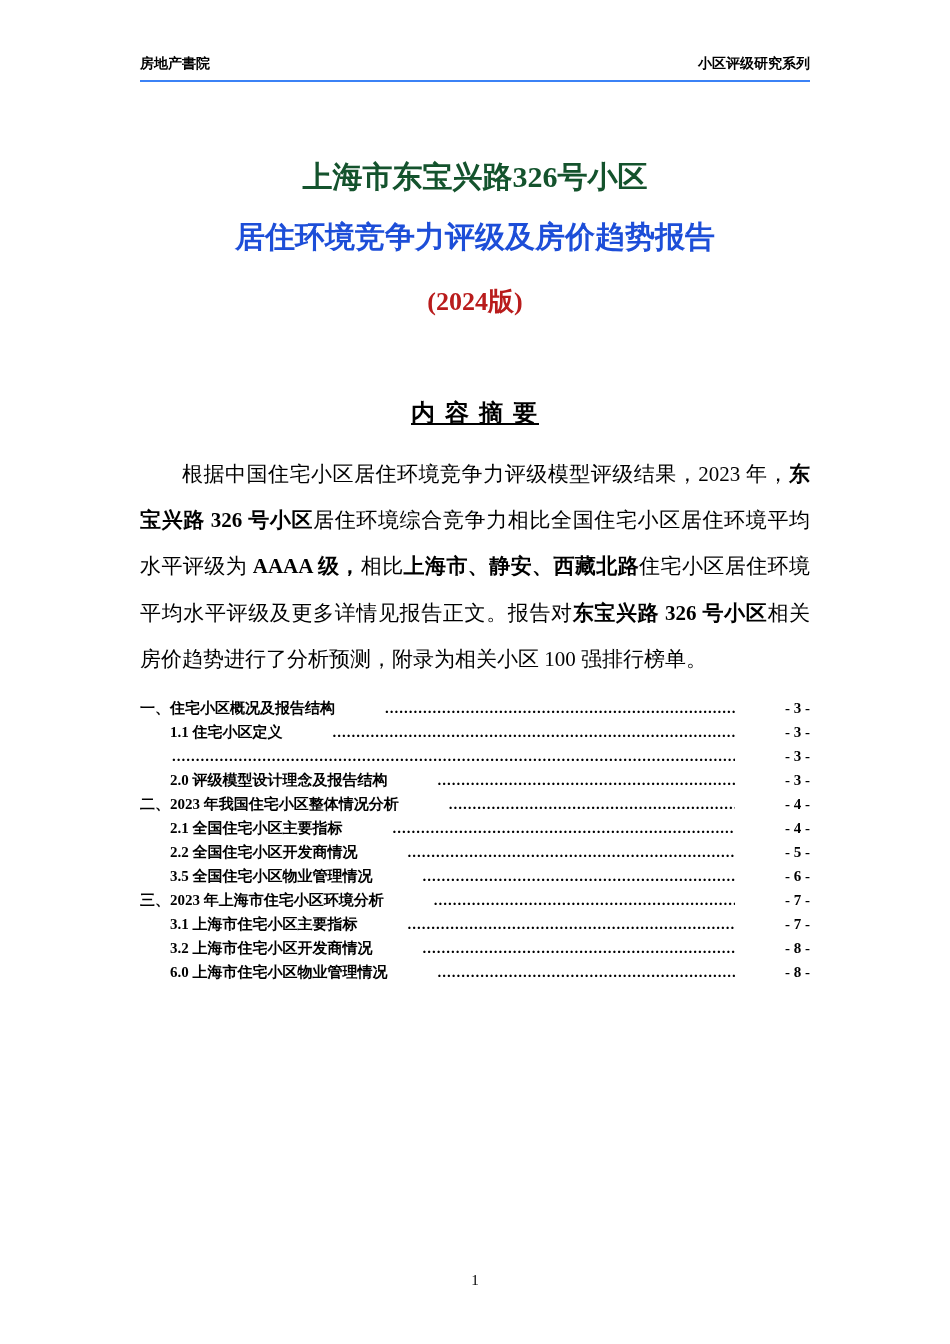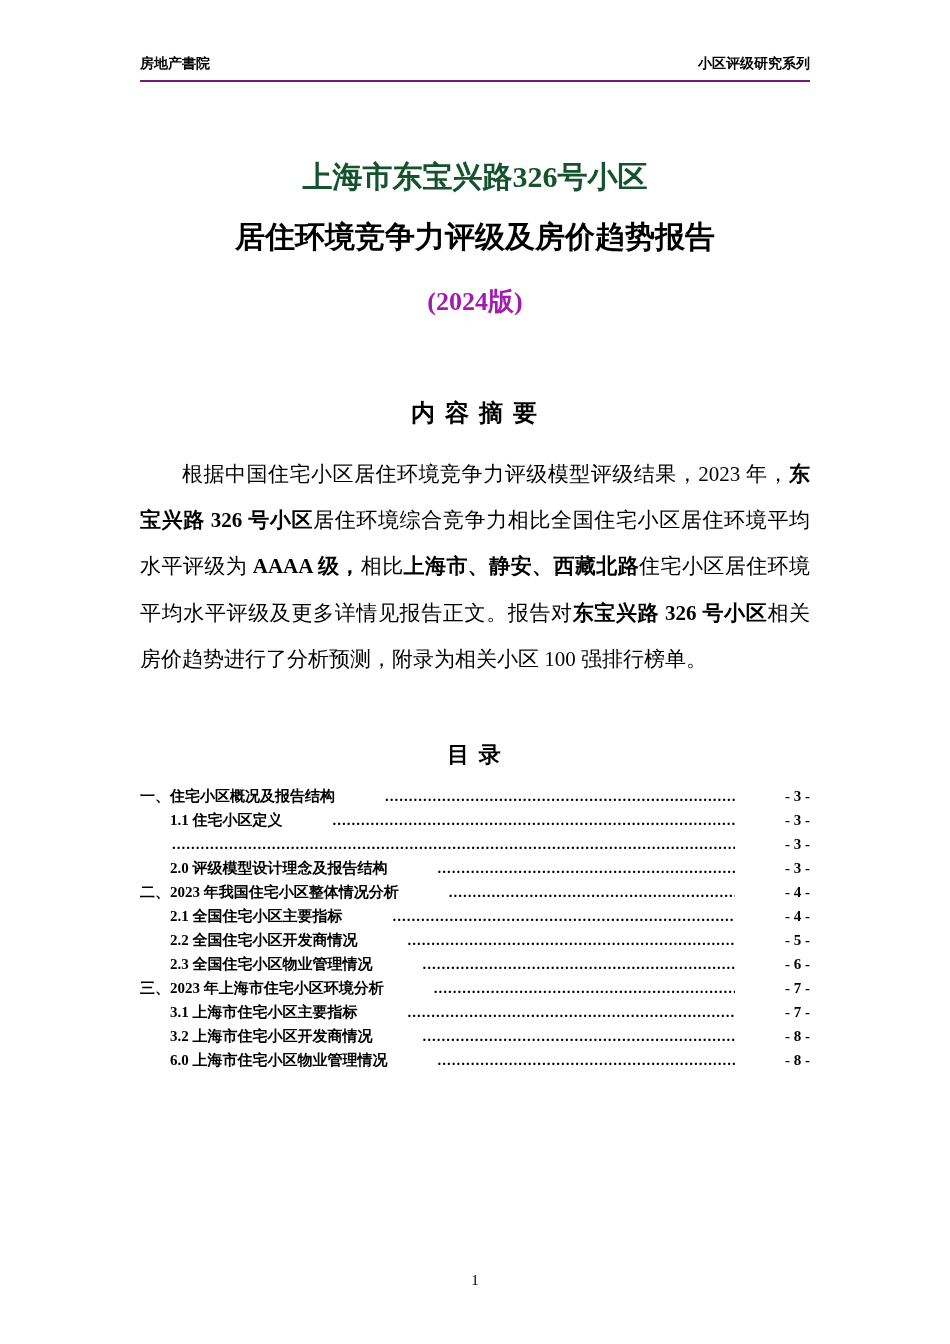--- a/index.html
+++ b/index.html
@@ -18,21 +18,21 @@
     background: #ffffff;
   }
   
   .header {
     display: flex;
     justify-content: space-between;
     align-items: flex-end;
     font-size: 14px;
     font-weight: bold;
     padding-bottom: 7px;
-    border-bottom: 2px solid #701a75;
+    border-bottom: 2px solid #3b82f6;
   }
   
   .tagline {
     margin-top: 38px;
     font-size: 17px;
     font-weight: bold;
   }
   
   .title-block {
     margin-top: 80px;
@@ -49,20 +49,21 @@
     font-size: 26px;
     font-weight: bold;
   }
   
   .abstract-heading {
     margin-top: 78px;
     text-align: center;
     font-size: 24px;
     font-weight: bold;
     letter-spacing: 2px;
+    text-decoration: underline;
   }
   .abstract-paragraph {
     margin-top: 22px;
     font-size: 21px;
     line-height: 2.2;
     text-align: justify;
     text-indent: 2em;
   }
   .abstract-paragraph .b { font-weight: bold; }
   
@@ -109,29 +110,28 @@
 <div class="page">
 
   <div class="header">
     <span>房地产書院</span>
     <span>小区评级研究系列</span>
   </div>
 
 
   <div class="title-block">
     <div class="title-line1" style="color: #14532d;">上海市东宝兴路326号小区</div>
-    <div class="title-line2" style="color: #000000;">居住环境竞争力评级及房价趋势报告</div>
-    <div class="title-line3" style="color: #a21caf;">(2024版)</div>
+    <div class="title-line2" style="color: #1d4ed8;">居住环境竞争力评级及房价趋势报告</div>
+    <div class="title-line3" style="color: #b91c1c;">(2024版)</div>
   </div>
 
   <h2 class="abstract-heading">内 容 摘 要</h2>
 
   <p class="abstract-paragraph" id="abstract-paragraph"><span>根据中国住宅小区居住环境竞争力评级模型评级结果，2023 年，</span><span class="b">东宝兴路 326 号小区</span><span>居住环境综合竞争力相比全国住宅小区居住环境平均水平评级为 </span><span class="b">AAAA 级，</span><span>相比</span><span class="b">上海市、静安、西藏北路</span><span>住宅小区居住环境平均水平评级及更多详情见报告正文。报告对</span><span class="b">东宝兴路 326 号小区</span><span>相关房价趋势进行了分析预测，附录为相关小区 100 强排行榜单。</span></p>
 
-  <h2 class="toc-heading">目 录</h2>
 
   <div class="toc" id="toc-list">
       <div class="toc-item level1">
         <span class="toc-label">一、住宅小区概况及报告结构</span>
         <span class="toc-dots">................................................................................................................................................................</span>
         <span class="toc-page">- 3 -</span>
       </div>
       <div class="toc-item level2">
         <span class="toc-label">1.1 住宅小区定义</span>
         <span class="toc-dots">................................................................................................................................................................</span>
@@ -155,21 +155,21 @@
         <span class="toc-label">2.1 全国住宅小区主要指标</span>
         <span class="toc-dots">................................................................................................................................................................</span>
         <span class="toc-page">- 4 -</span>
       </div>
       <div class="toc-item level2">
         <span class="toc-label">2.2 全国住宅小区开发商情况</span>
         <span class="toc-dots">................................................................................................................................................................</span>
         <span class="toc-page">- 5 -</span>
       </div>
       <div class="toc-item level2">
-        <span class="toc-label">2.3 全国住宅小区物业管理情况</span>
+        <span class="toc-label">3.5 全国住宅小区物业管理情况</span>
         <span class="toc-dots">................................................................................................................................................................</span>
         <span class="toc-page">- 6 -</span>
       </div>
       <div class="toc-item level1">
         <span class="toc-label">三、2023 年上海市住宅小区环境分析</span>
         <span class="toc-dots">................................................................................................................................................................</span>
         <span class="toc-page">- 7 -</span>
       </div>
       <div class="toc-item level2">
         <span class="toc-label">3.1 上海市住宅小区主要指标</span>

